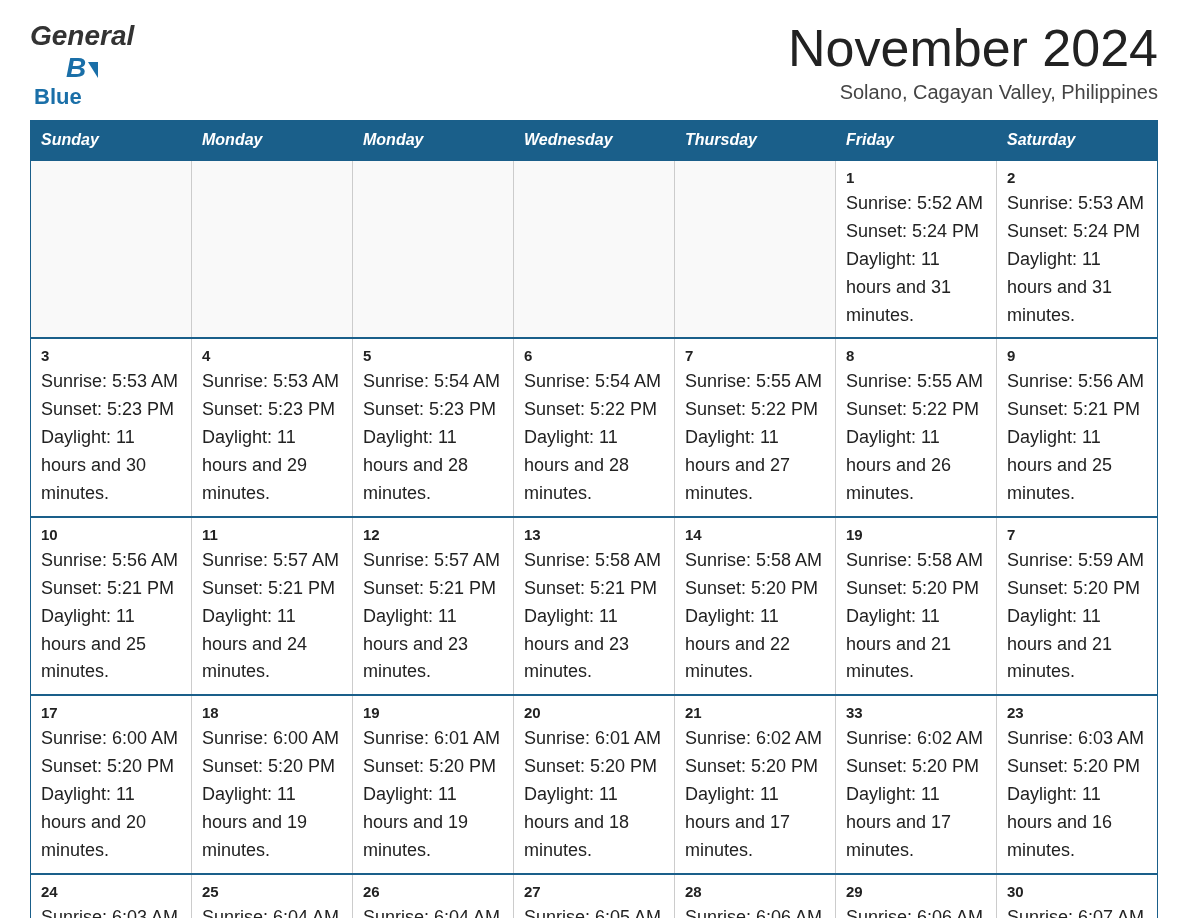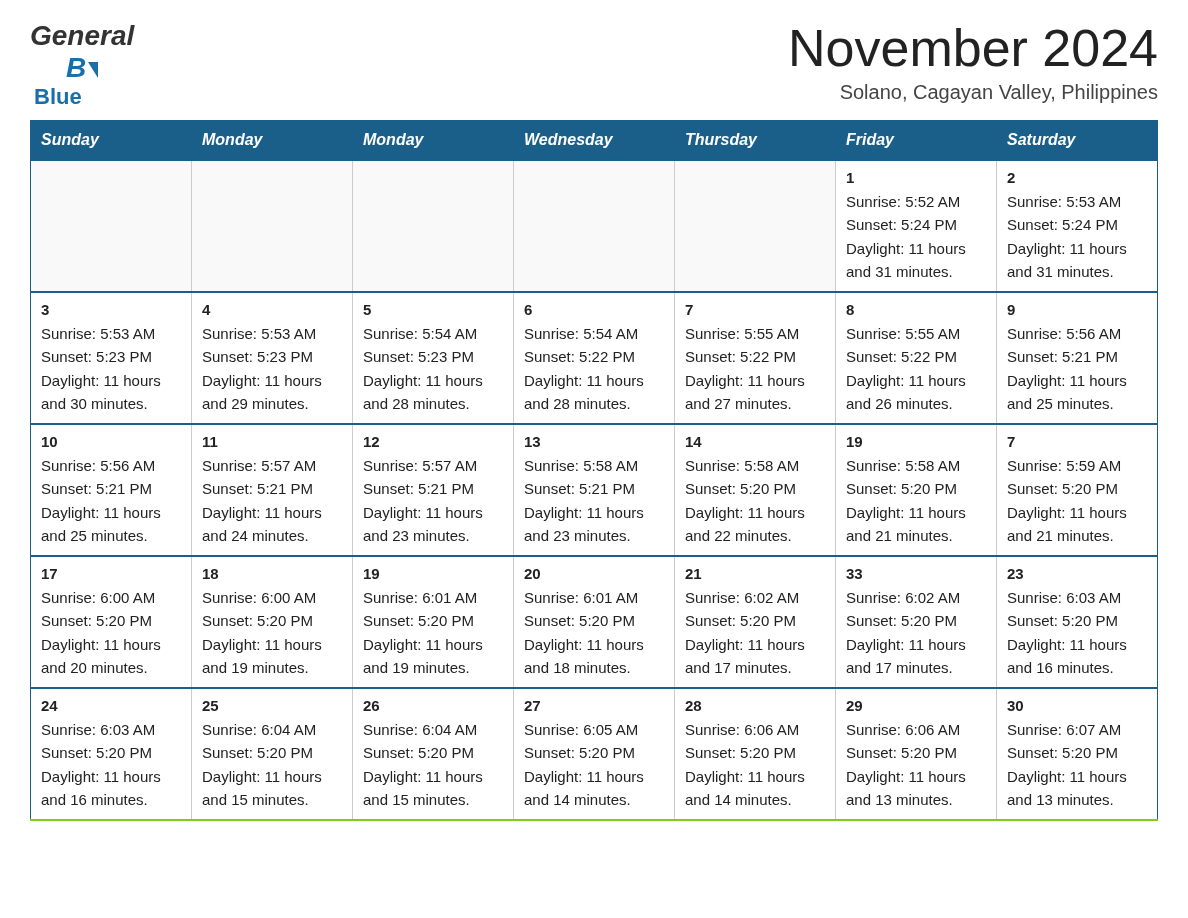--- a/index.html
+++ b/index.html
@@ -106,21 +106,21 @@
       border-right: 1px solid #1a5f8a;
     }
     .day-number {
       font-size: 15px;
       font-weight: bold;
       color: #222;
       display: block;
       margin-bottom: 4px;
     }
     .day-info {
-      font-size: 15px;
+      font-size: 18px;
       color: #222;
       line-height: 1.55;
       margin-top: 24px;
     }
     .empty-cell {
       background: #f9f9f9;
     }
     tbody tr:last-child td {
       border-bottom: 2px solid #84cc16;
     }

